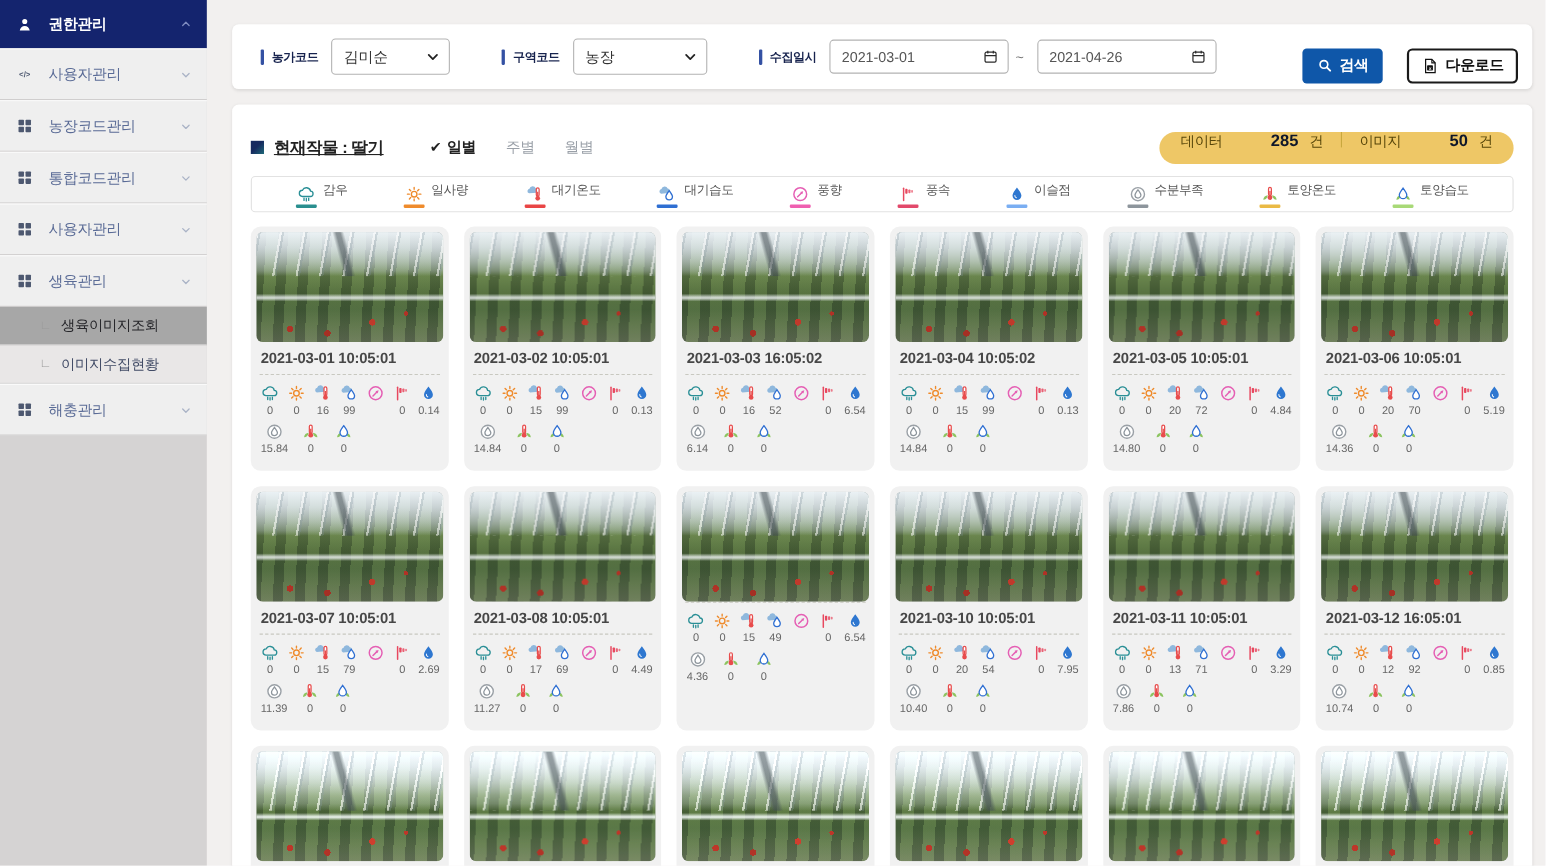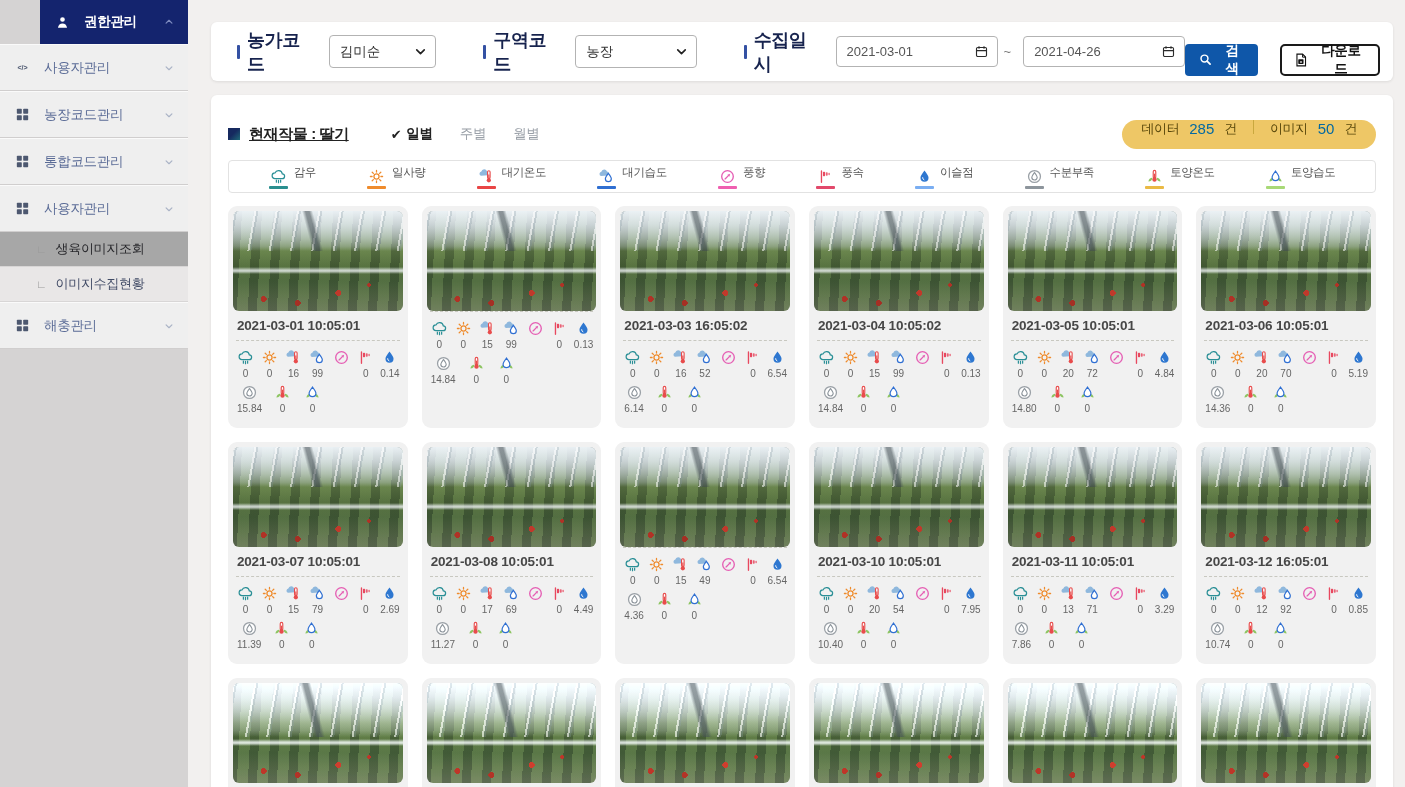--- a/index.html
+++ b/index.html
@@ -13,38 +13,38 @@
   .side-item {
     height:47px; display:flex; align-items:center; padding:0 12px 0 14px;
     background:#efefef; border-bottom:1px solid #d0cece; border-top:1px solid #fafafa;
     color:#5a6b96; cursor:pointer;
   }
   .side-item .mi-icon { width:30px; display:flex; align-items:center; color:#4d5870; }
   .side-item .mi-icon svg { width:17px; height:17px; }
   .side-item .mi-label { flex:1; font-size:13.5px; letter-spacing:-0.3px; }
   .side-item .chev { color:#aab3c6; display:flex; }
   .side-item .chev svg { width:14px; height:14px; }
-  .side-item.active { background:#14246e; color:#fff; height:44px; border-top:none; border-bottom:none;margin-left:40px; }
+  .side-item.active { background:#14246e; color:#fff; height:44px; border-top:none; border-bottom:none; }
   .side-item.active .mi-icon { color:#fff; }
   .side-item.active .mi-label { font-weight:bold; }
   .side-item.active .chev { color:#7f8cc0; }
   .side-sub {
     height:35px; display:flex; align-items:center; padding-left:36px;
     background:#e9e7e7; border-bottom:1px solid #d8d6d6; color:#414b66;
     font-size:13px; letter-spacing:-0.3px; cursor:pointer;
   }
   .side-sub .corner { color:#9a9a9a; font-size:11px; margin-right:9px; }
   .side-sub.selected { background:#a7a7a7; color:#26262a; }
   
   .filter-panel {
     position:absolute; left:211px; top:22px; width:1182px; height:59px;
     background:#fff; border-radius:6px; box-shadow:0 1px 3px rgba(0,0,0,.09);
     display:flex; align-items:center; padding:0 13px 0 26px;
   }
-  .flabel { display:flex; align-items:center; font-weight:bold; font-size:18px; color:#17234e; letter-spacing:-0.4px; }
+  .flabel { display:flex; align-items:center; font-weight:bold; font-size:11px; color:#17234e; letter-spacing:-0.4px; }
   .flabel .bar { width:3px; height:14px; background:#3451a3; margin-right:7px; border-radius:1px; }
   .selectbox {
     position:relative; height:33px; border:1px solid #b3b3b3; border-radius:4px; background:#fff;
     display:flex; align-items:center; padding:0 26px 0 10px; margin-left:12px; cursor:pointer;
   }
   .selectbox .sel-val { font-size:13.5px; color:#333;font-family:Liberation Mono, monospace; }
   .selectbox .sel-chev { position:absolute; right:7px; top:8px; width:15px; height:15px; color:#222; }
   .dateinput {
     height:31px; border:1px solid #b3b3b3; border-radius:4px; background:#fff;
     display:flex; align-items:center; padding:0 8px 0 10px; margin-left:12px; width:163px; cursor:text;
@@ -76,21 +76,21 @@
   .crop-label { font-weight:bold; font-size:15px; color:#222; letter-spacing:-0.4px;text-decoration:underline; }
   .tabs { display:flex; align-items:center; gap:27px; margin-left:42px; }
   .tab { font-size:13.5px; color:#9aa0a8; letter-spacing:-0.3px; cursor:pointer; display:flex; align-items:center; gap:5px; }
   .tab.checked { color:#222; font-weight:bold; }
   .tab .chk { font-size:13px; }
   .counts-badge {
     margin-left:auto; height:29px; background:#eec766; border-radius:15px;
     display:flex; padding:0 19px; gap:10px;
   }
   .counts-badge .c-label { font-size:13px; color:#564509; letter-spacing:-0.4px; }
-  .counts-badge .c-val { font-size:15px; font-weight:normal; color:#0369a1; }
+  .counts-badge .c-val { font-size:15px; font-weight:bold; color:#0f172a;margin-left:34px; }
   .counts-badge .c-unit { font-size:13px; color:#564509; letter-spacing:-0.4px; }
   .counts-badge .c-div { width:1px; height:14px; background:#c9a83e; margin:0 6px; }
   
   .legend-bar {
     margin-top:11px; height:33px; border:1px solid #e2e2e2; border-radius:4px;
     display:flex; align-items:center; justify-content:space-around; padding:0 14px;
   }
   .lg-item { display:flex; align-items:flex-start; gap:6px; }
   .lg-icongroup { display:flex; flex-direction:column; align-items:center; margin-top:3px; }
   .lg-icongroup svg { width:17px; height:17px; }
@@ -290,20 +290,33 @@
             <use href="#i-grid"></use>
           </svg>
         </span>
     <span class="mi-label">사용자관리</span>
     <span class="chev">
           <svg>
             <use href="#i-chev-down"></use>
           </svg>
         </span>
   </div>
+      <div class="side-item">
+    <span class="mi-icon">
+          <svg>
+            <use href="#i-grid"></use>
+          </svg>
+        </span>
+    <span class="mi-label">생육관리</span>
+    <span class="chev">
+          <svg>
+            <use href="#i-chev-down"></use>
+          </svg>
+        </span>
+  </div>
       <div class="side-sub selected">
     <span class="corner">∟</span>
     <span>생육이미지조회</span>
   </div>
       <div class="side-sub">
     <span class="corner">∟</span>
     <span>이미지수집현황</span>
   </div>
       <div class="side-item">
     <span class="mi-icon">
@@ -563,20 +576,21 @@
           <span class="vcell">
     <svg>
               <use href="#i-soilhum"></use>
             </svg>
     <span class="vnum">0</span>
   </span>
         </div>
   </div>
       <div class="card">
     <div class="ph-img"></div>
+    <div class="card-time">2021-03-02 10:05:01</div>
     <div class="card-sep"></div>
     <div class="vrow row1">
           <span class="vcell">
     <svg>
               <use href="#i-rain"></use>
             </svg>
     <span class="vnum">0</span>
   </span>
           <span class="vcell">
     <svg>

